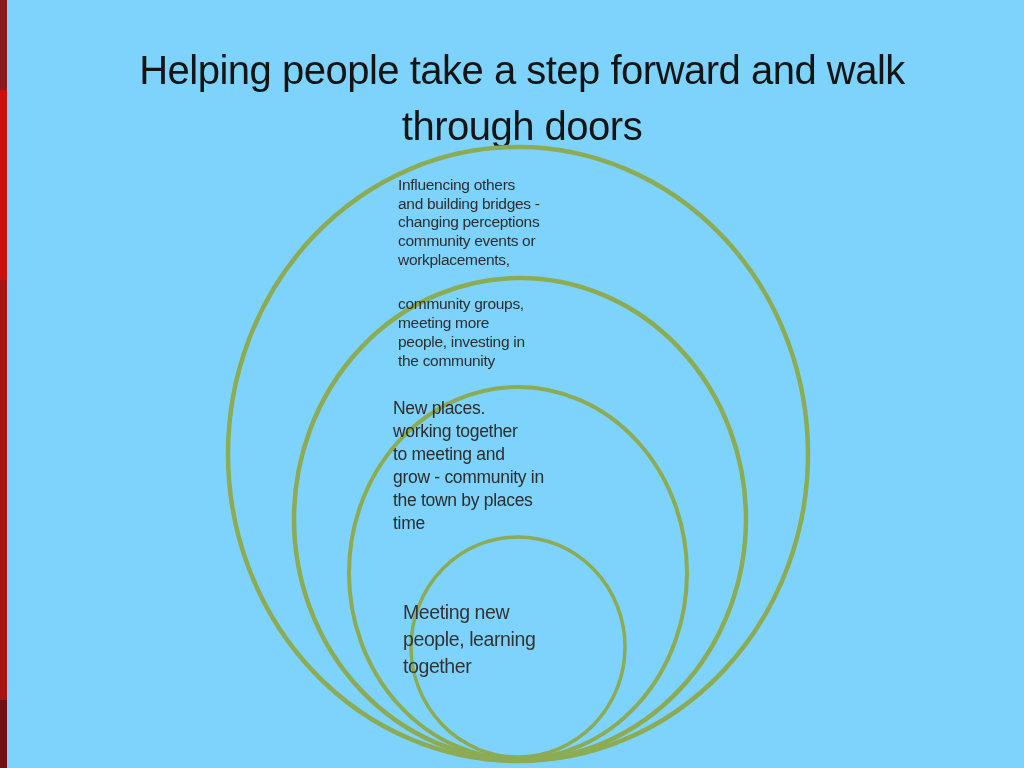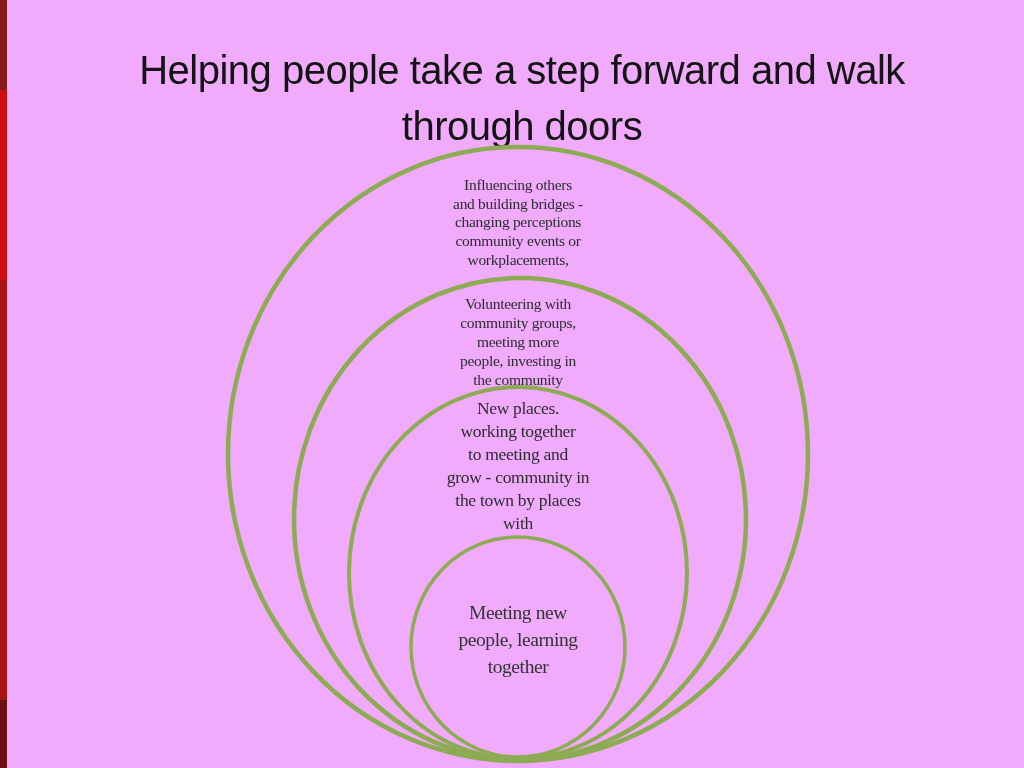--- a/index.html
+++ b/index.html
@@ -1,17 +1,17 @@
 <!DOCTYPE html>
 <html><head>
 <meta charset="utf-8">
 <style>
   html,body{margin:0;padding:0;background:#ffffff;}
   #slide{
-    position:relative;width:1024px;height:768px;background:#f0abfc;
+    position:relative;width:1024px;height:768px;background:#7dd3fc;
     font-family:"Liberation Sans",sans-serif;overflow:hidden;
   }
   
   .left-bar{position:absolute;left:0;top:0;width:7px;height:768px;}
   .left-bar .seg{width:100%;}
   .seg1{height:90px;background:#8a1b1b;}
   .seg2{height:190px;background:#c90f0f;}
   .seg3{height:420px;background:#a81414;}
   .seg4{height:68px;background:#701010;}
 
@@ -20,21 +20,21 @@
     position:absolute;left:60px;right:40px;top:42px;
     text-align:center;color:#141414;
     font-size:40px;line-height:56px;letter-spacing:-0.5px;font-weight:400;
   }
 
   
   .diagram-svg{position:absolute;left:0;top:0;width:1024px;height:768px;}
 
   
   .ring-text{
-    position:absolute;text-align:center;color:#2d2d2d;letter-spacing:-0.3px;font-family:Liberation Serif, serif;
+    position:absolute;color:#2d2d2d;letter-spacing:-0.3px;
   }
   .rt1{top:176px;left:398px;width:240px;font-size:15.5px;line-height:18.7px;}
   .rt2{top:294px;left:398px;width:240px;font-size:15.5px;line-height:19px;}
   .rt3{top:397px;left:393px;width:250px;font-size:17.5px;line-height:23px;}
   .rt4{top:599px;left:403px;width:230px;font-size:19.5px;line-height:27px;color:#333333;letter-spacing:-0.4px;}
 </style>
 </head>
 <body>
 
 <div id="slide">
@@ -60,34 +60,33 @@
 
   <div class="ring-text rt1">
     <div>Influencing others</div>
     <div>and building bridges -</div>
     <div>changing perceptions</div>
     <div>community events or</div>
     <div>workplacements,</div>
   </div>
 
   <div class="ring-text rt2">
-    <div>Volunteering with</div>
     <div>community groups,</div>
     <div>meeting more</div>
     <div>people, investing in</div>
     <div>the community</div>
   </div>
 
   <div class="ring-text rt3">
     <div>New places.</div>
     <div>working together</div>
     <div>to meeting and</div>
     <div>grow - community in</div>
     <div>the town by places</div>
-    <div>with</div>
+    <div>time</div>
   </div>
 
   <div class="ring-text rt4">
     <div>Meeting new</div>
     <div>people, learning</div>
     <div>together</div>
   </div>
 
 </div>
 

